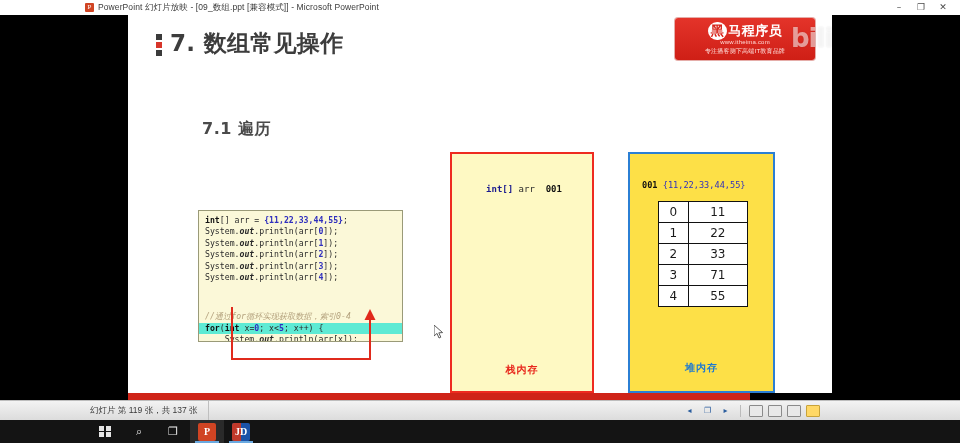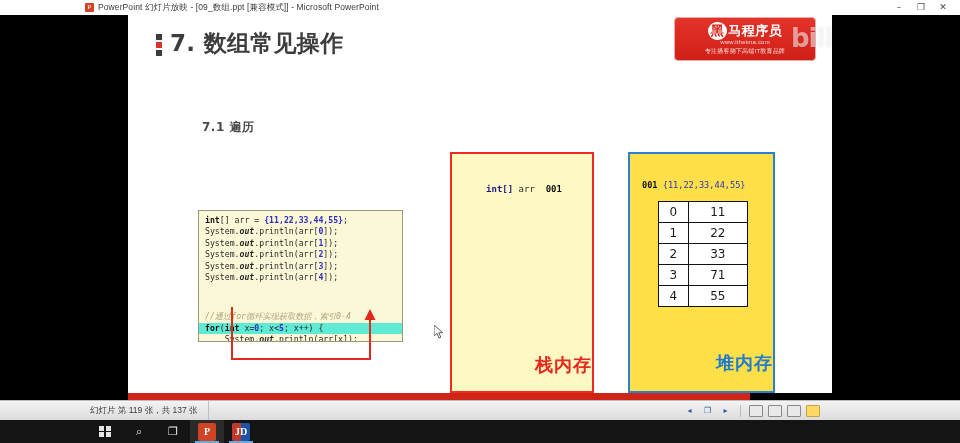--- a/index.html
+++ b/index.html
@@ -86,21 +86,21 @@
   .bullet-stack { display: flex; flex-direction: column; gap: 2px; margin-right: 8px; margin-top: 2px; }
   .bullet-stack i { display: block; width: 6px; height: 6px; }
   .bullet-stack i.d { background: #3b3b3b; }
   .bullet-stack i.r { background: #d7352a; }
   .heading-text {
     font-size: 23px; font-weight: bold; color: #3d3d3d;
     font-family: "DejaVu Sans", sans-serif; letter-spacing: .3px; line-height: 1.1;
   }
   .subheading {
     position: absolute; left: 74px; top: 104px;
-    font-size: 12px; font-weight: bold; color: #4a4a4a;
+    font-size: 16px; font-weight: bold; color: #4a4a4a;
     font-family: "DejaVu Sans", sans-serif; letter-spacing: .5px;
   }
 
   
   .codebox {
     position: absolute; left: 70px; top: 195px; width: 205px; height: 132px;
     background: #fbf8d8; border: 1px solid #9a9a78;
     font-family: "DejaVu Sans Mono", monospace; font-size: 8.2px;
     line-height: 11.4px; color: #2a2a2a; padding: 4px 0 0 0; overflow: hidden;
   }
@@ -127,22 +127,22 @@
     border-color: #ee2b20; background: #fef9c3;
   }
   .stack-var {
     position: absolute; left: 0; top: 30px; width: 144px; text-align: center;
     font-family: "DejaVu Sans Mono", monospace; font-size: 9px; color: #2a2a2a;
     white-space: pre;
   }
   .stack-var .kw { color: #1b1b8f; font-weight: bold; }
   .stack-var .addr { font-weight: bold; color: #111; }
   .panel-label {
-    position: absolute; left: 0; bottom: 14px; width: 100%; text-align: right;
-    font-size: 18px; font-weight: bold; font-family: "DejaVu Sans", sans-serif;
+    position: absolute; left: 0; bottom: 14px; width: 100%; text-align: center;
+    font-size: 10px; font-weight: bold; font-family: "DejaVu Sans", sans-serif;
     letter-spacing: 1px;
   }
   .panel-stack .panel-label { color: #e8271c; }
 
   
   .panel-heap {
     left: 500px; top: 137px; width: 147px; height: 241px;
     border-color: #2b7fd4; background: #fde047;
   }
   .heap-head {

